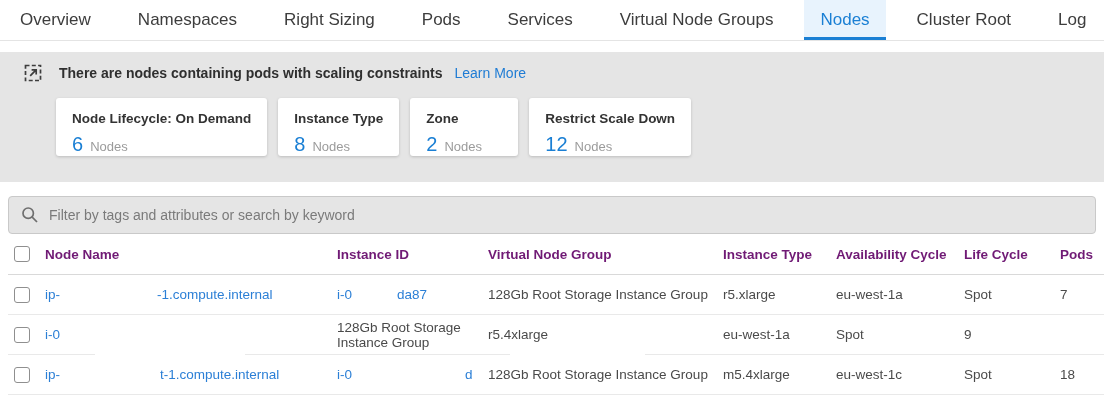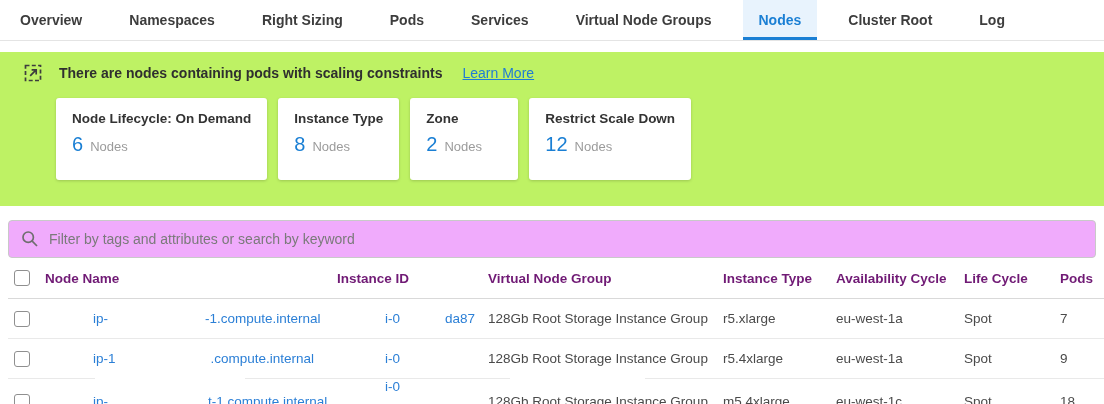--- a/index.html
+++ b/index.html
@@ -2,58 +2,58 @@
 <html><head>
 <meta charset="utf-8">
 <style>
   * { margin:0; padding:0; box-sizing:border-box; }
   html,body { width:1104px; height:404px; background:#fff; overflow:hidden;
               font-family:"Liberation Sans","DejaVu Sans",sans-serif; color:#3d3d3d; }
 
   
   .tabbar { display:flex; align-items:stretch; height:41px; padding-left:4px; gap:15px;
             border-bottom:1px solid #e4e4e4; }
-  .tab { display:flex; align-items:center; padding:3px 16px 0; font-size:14px; color:#3d3d3d;
-         border-bottom:3px solid transparent; cursor:pointer; white-space:nowrap;font-weight:bold; }
+  .tab { display:flex; align-items:center; padding:3px 16px 0; font-size:17px; color:#3d3d3d;
+         border-bottom:3px solid transparent; cursor:pointer; white-space:nowrap; }
   .tab.active { color:#1a7fd4; background:#e8f3fd; border-bottom-color:#1a7fd4; }
 
   
-  .banner { margin-top:11px; background:#bef264; padding:12px 0 26px; }
+  .banner { margin-top:11px; background:#e5e5e5; padding:12px 0 26px; }
   .banner-head { display:flex; align-items:center; padding-left:24px; }
   .banner-icon { width:18px; height:18px; margin-right:17px; flex:0 0 auto; }
   .banner-msg { font-size:14px; font-weight:700; color:#2f2f2f; }
-  .banner-link { font-size:14px; font-weight:400; color:#1f7cd4; text-decoration:underline;
-                 margin-left:20px; cursor:pointer; }
+  .banner-link { font-size:14px; font-weight:400; color:#1f7cd4; 
+                 margin-left:12px; cursor:pointer; }
   .cards { display:flex; gap:11px; margin:16px 0 0 56px; }
   .card { background:#fff; border-radius:3px; box-shadow:0 1px 3px rgba(0,0,0,.18);
-          padding:13px 16px 24px; min-width:108px; }
+          padding:13px 16px 0; min-width:108px; }
   .card-title { font-size:13.5px; font-weight:700; color:#333; white-space:nowrap; }
   .card-value { margin-top:7px; display:flex; align-items:baseline; }
   .card-num { font-size:20px; color:#1a7fd4; }
   .card-unit { font-size:13px; color:#9b9b9b; margin-left:7px; }
 
   
   .searchbar { margin:14px 8px 0; height:38px; border:1px solid #c9c9c9; border-radius:4px;
-               display:flex; align-items:center; padding:0 12px; background:#f0abfc; }
+               display:flex; align-items:center; padding:0 12px; background:#e5e5e5; }
   .search-icon { width:18px; height:18px; margin-right:10px; flex:0 0 auto; }
   .searchbar input { flex:1; border:none; outline:none; font-size:14px; color:#555;
                      font-family:inherit; background:transparent; }
   .searchbar input::placeholder { color:#7a7a7a; opacity:1; }
 
   
   .table { margin-left:8px; width:1096px; font-size:13.5px; }
   .trow { display:grid; align-items:center; height:40px;
           grid-template-columns:37px 292px 151px 235px 113px 128px 96px 44px; }
   .thead { height:41px; border-bottom:1px solid #d9d9d9; font-weight:700; color:#701a75; }
   .tbody { position:relative; }
   .tbody .trow { border-bottom:1px solid #e9e9e9; color:#4a4a4a; }
   .tbody .trow:last-child { border-bottom:none; }
   .cb { width:16px; height:16px; border:1.5px solid #8f8f8f; border-radius:3px;
         margin-left:6px; background:#fff; cursor:pointer; }
-  .link { color:#2b7fd6; cursor:pointer;margin-left:48px; }
+  .link { color:#2b7fd6; cursor:pointer; }
   .sp { display:inline-block; height:1px; }
   .sp97 { width:97px; } .sp95 { width:95px; } .sp100 { width:100px; }
   .sp45 { width:45px; } .sp113 { width:113px; }
   .redact { position:absolute; background:#fff; height:12px; }
   .redact.r1 { left:87px; width:150px; top:74px; }
   .redact.r2 { left:502px; width:135px; top:74px; }
 </style>
 </head>
 <body>
 
@@ -144,21 +144,20 @@
       <div>r5.xlarge</div>
       <div>eu-west-1a</div>
       <div>Spot</div>
       <div>7</div>
     </div>
 
     <div class="trow">
       <div>
           <div class="cb"></div>
         </div>
-      <div class="link"><span>ip-1</span><span class="sp sp95"></span><span>.compute.internal</span></div>
       <div class="link"><span>i-0</span></div>
       <div>128Gb Root Storage Instance Group</div>
       <div>r5.4xlarge</div>
       <div>eu-west-1a</div>
       <div>Spot</div>
       <div>9</div>
     </div>
 
     <div class="trow">
       <div>

